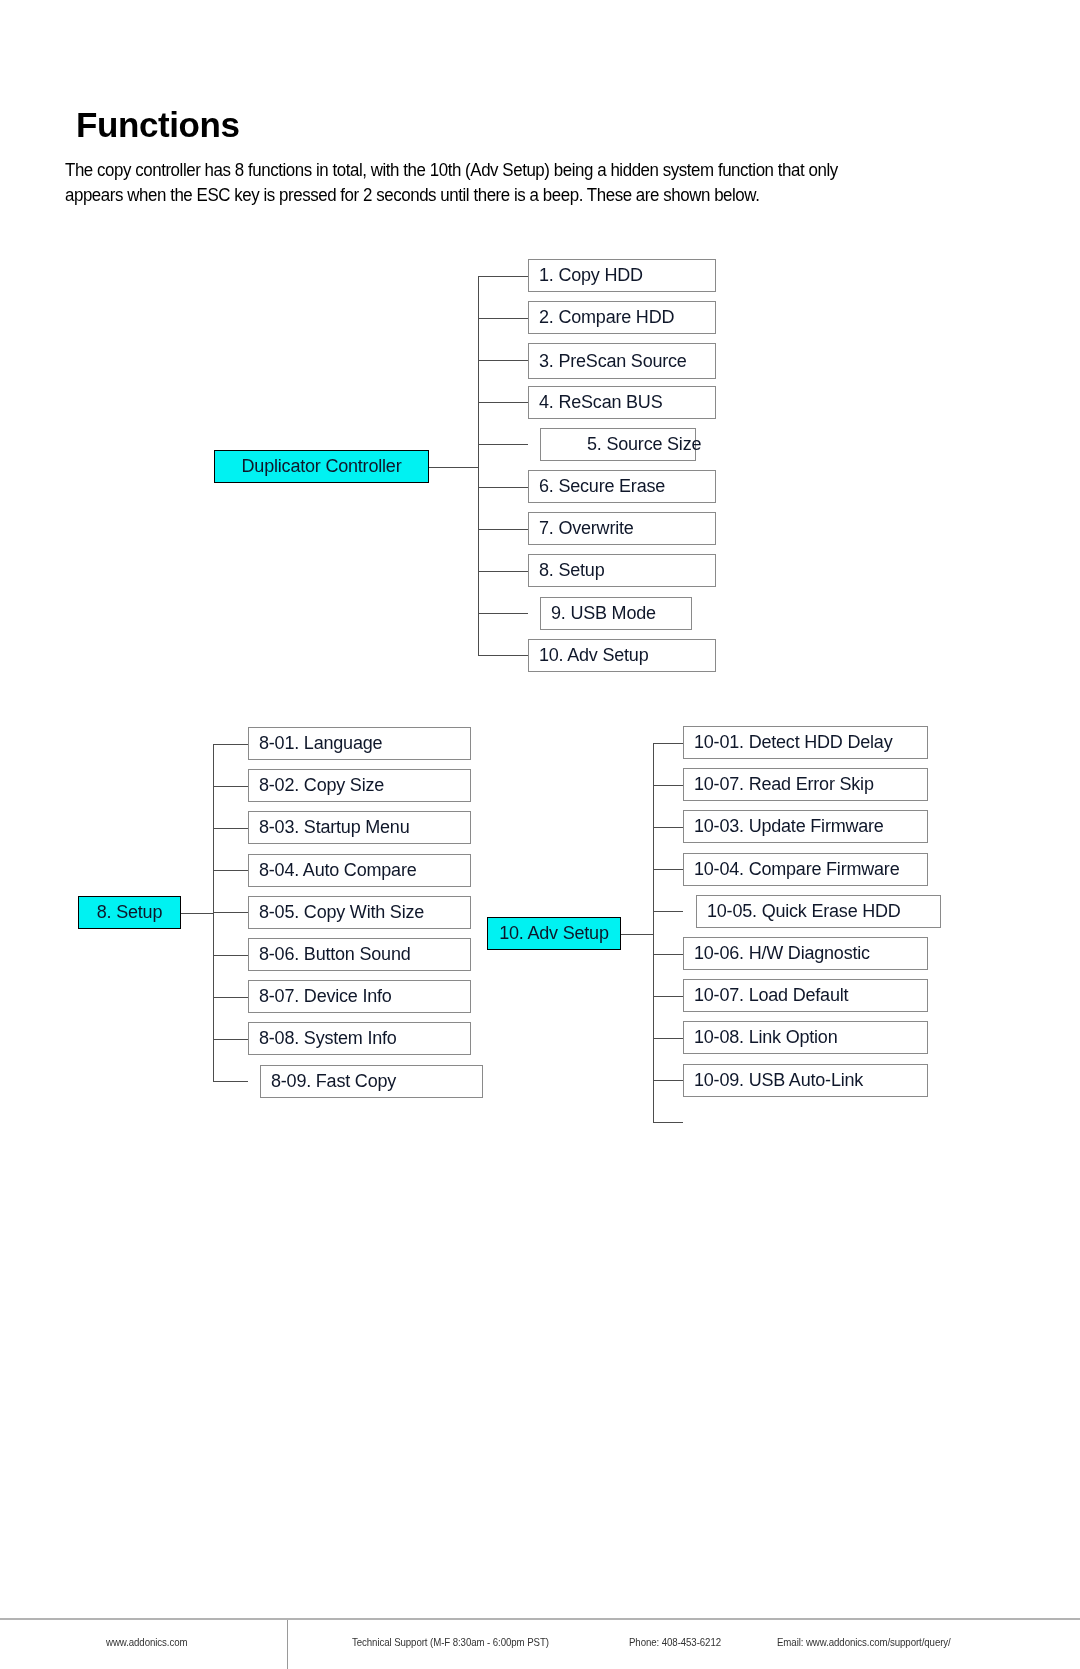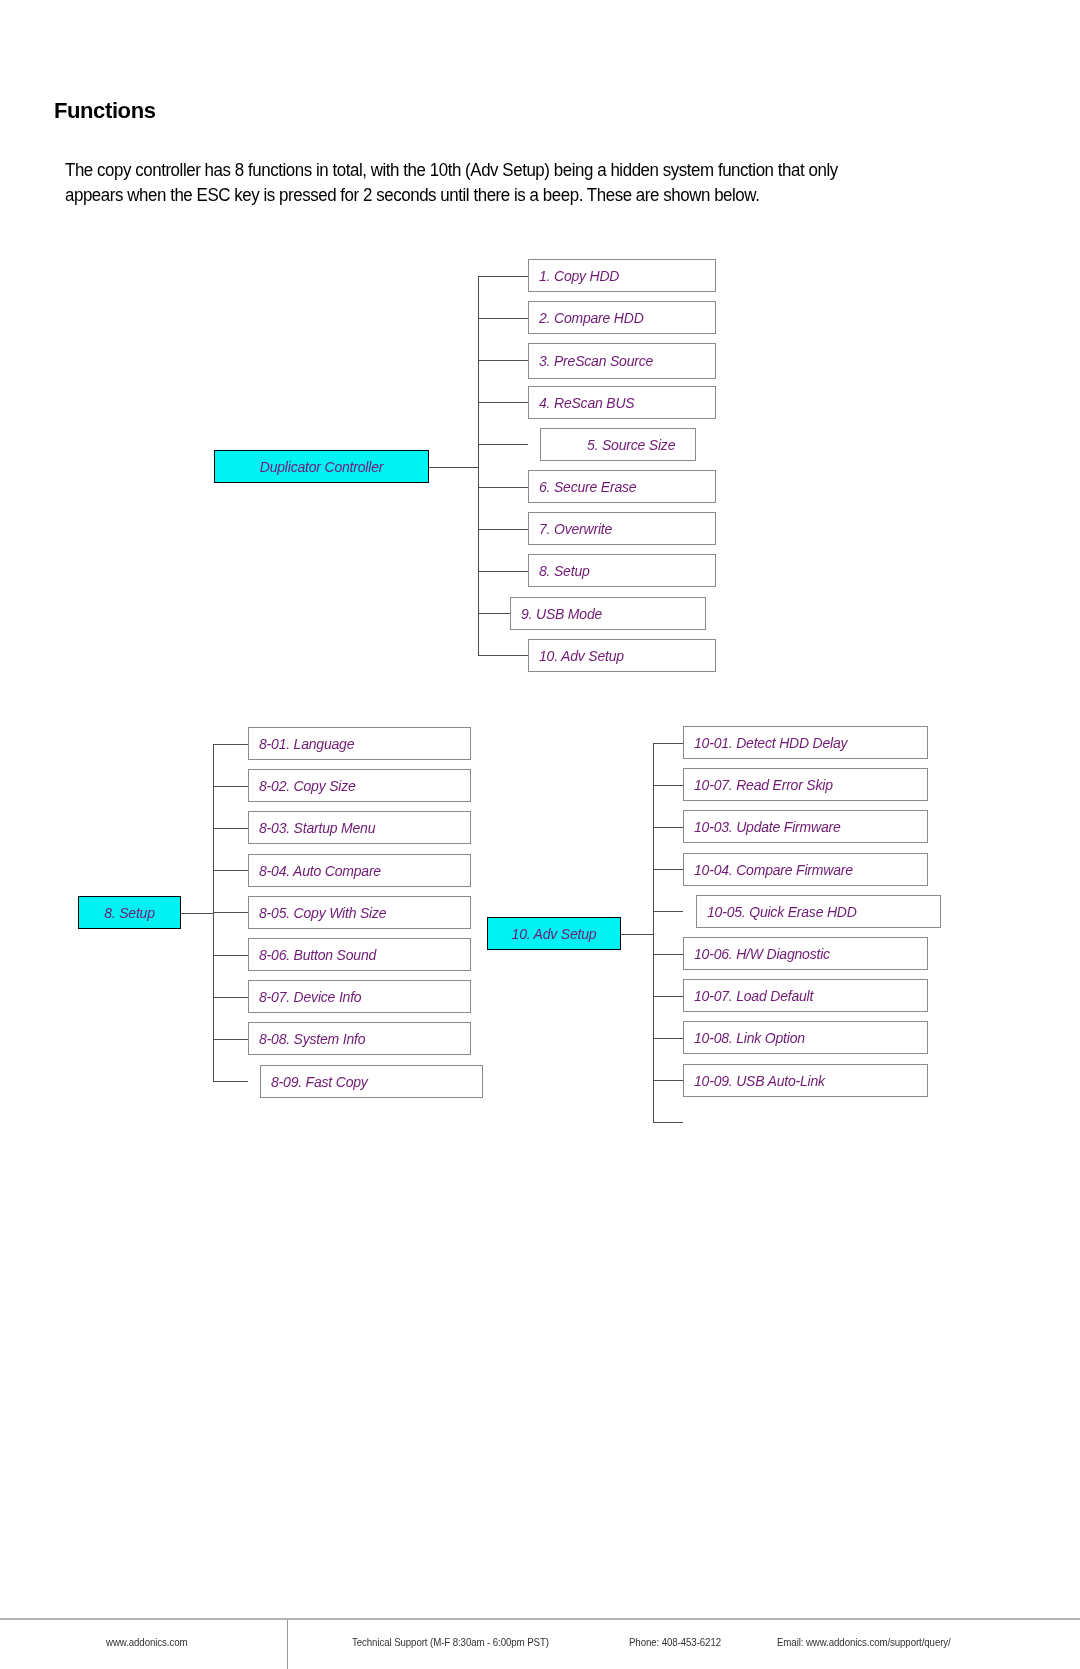--- a/index.html
+++ b/index.html
@@ -13,23 +13,23 @@
     height: 1669px;
     position: relative;
     font-family: "Liberation Sans", sans-serif;
     color: #000000;
     overflow: hidden;
   }
 
   
   #page-title {
     position: absolute;
-    left: 54px;
+    left: 76px;
     top: 84px;
-    font-size: 22px;
+    font-size: 35px;
     font-weight: bold;
     letter-spacing: -0.4px;
     line-height: 1.05;
   }
   #intro-paragraph {
     position: absolute;
     left: 65px;
     top: 140px;
     width: 810px;
     font-size: 17.5px;
@@ -50,29 +50,28 @@
   }
   .tree {
     position: absolute;
   }
 
   .node-box {
     position: absolute;
     box-sizing: border-box;
     border: 1px solid #8a8a8a;
     background: #ffffff;
-    font-size: 14px;
+    font-size: 18px;
     letter-spacing: -0.2px;
     display: flex;
     align-items: center;
     padding-left: 10px;
     height: 33px;
     white-space: nowrap;
-    color: #701a75;
-    font-style: italic;
+    color: #0f172a;
   }
   .node-box.root {
     background: #00f2f2;
     border: 1px solid #000000;
     justify-content: center;
     padding-left: 0;
   }
 
   
   .line-h, .line-v {
@@ -136,21 +135,21 @@
       <div class="node-box" style="left: 528px; top: 386px; width: 188px; height: 33px;">4. ReScan BUS</div>
       <div class="line-h" style="left: 478px; top: 444px; width: 50px;"></div>
       <div class="node-box" style="left: 540px; top: 428px; width: 156px; height: 33px; padding-left: 46px;">5. Source Size</div>
       <div class="line-h" style="left: 478px; top: 487px; width: 50px;"></div>
       <div class="node-box" style="left: 528px; top: 470px; width: 188px; height: 33px;">6. Secure Erase</div>
       <div class="line-h" style="left: 478px; top: 529px; width: 50px;"></div>
       <div class="node-box" style="left: 528px; top: 512px; width: 188px; height: 33px;">7. Overwrite</div>
       <div class="line-h" style="left: 478px; top: 571px; width: 50px;"></div>
       <div class="node-box" style="left: 528px; top: 554px; width: 188px; height: 33px;">8. Setup</div>
       <div class="line-h" style="left: 478px; top: 613px; width: 50px;"></div>
-      <div class="node-box" style="left: 510px; top: 597px; width: 196px; height: 33px;">9. USB Mode</div>
+      <div class="node-box" style="left: 540px; top: 597px; width: 152px; height: 33px;">9. USB Mode</div>
       <div class="line-h" style="left: 478px; top: 655px; width: 50px;"></div>
       <div class="node-box" style="left: 528px; top: 639px; width: 188px; height: 33px;">10. Adv Setup</div>
     </div>
     <div class="tree" style="left: 0px; top: 0px; width: 1080px; height: 1500px;">
       <div class="node-box root" style="left: 78px; top: 896px; width: 103px; height: 33px;">8. Setup</div>
       <div class="line-h" style="left: 181px; top: 913px; width: 32px;"></div>
       <div class="line-v" style="left: 213px; top: 744px; height: 338px;"></div>
       <div class="line-h" style="left: 213px; top: 744px; width: 35px;"></div>
       <div class="node-box" style="left: 248px; top: 727px; width: 223px; height: 33px;">8-01. Language</div>
       <div class="line-h" style="left: 213px; top: 786px; width: 35px;"></div>

